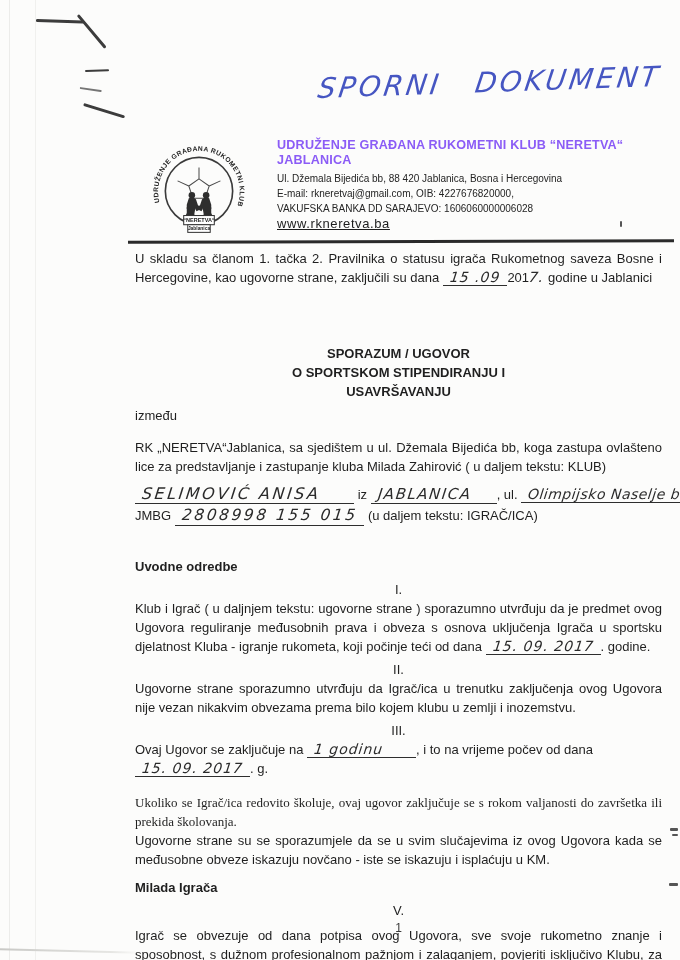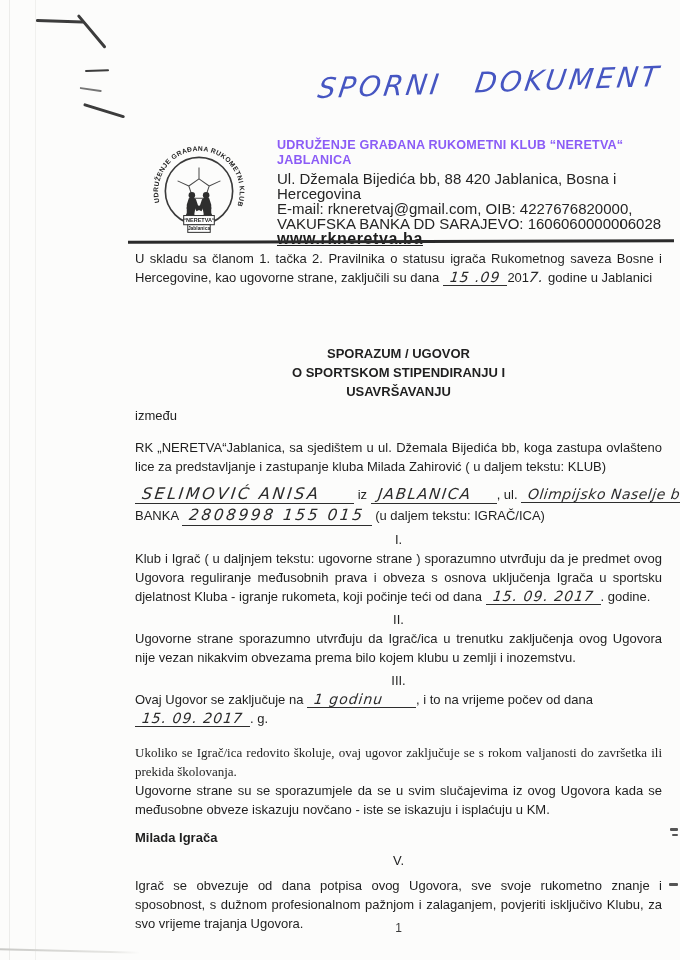--- a/index.html
+++ b/index.html
@@ -26,22 +26,22 @@
   .hw-note{
     position:absolute;left:318px;top:66px;
     font-family:"DejaVu Sans", sans-serif;font-style:italic;
     font-size:28px;color:#4656c2;letter-spacing:3px;word-spacing:22px;
     transform:rotate(-2deg) skewX(-10deg);white-space:nowrap;
   }
   
   .logo{position:absolute;left:148px;top:136px;width:102px;height:104px;}
   .lh{position:absolute;left:277px;top:138px;width:400px;line-height:15px;}
   .lh .org{font-size:12.6px;font-weight:bold;letter-spacing:0.2px;margin-bottom:3px;color:#8b5cf6;}
-  .lh .info{font-size:15px;color:#242424;}
-  .lh .site{font-size:16px;text-decoration:underline;font-weight:bold;letter-spacing:0.6px;color:#1d1d1d;}
+  .lh .info{font-size:10px;color:#242424;}
+  .lh .site{font-size:13px;text-decoration:underline;font-weight:normal;letter-spacing:0.6px;color:#1d1d1d;}
   .lh-rule{position:absolute;left:128px;top:240px;width:546px;height:3px;background:#2a2a2a;transform:rotate(-0.15deg);}
   
   .content{
     position:absolute;left:135px;top:249px;width:527px;
     font-size:13px;line-height:19px;color:#1f1f1f;
   }
   .content p{margin:0;text-align:justify;}
   .center{text-align:center !important;}
   .bold{font-weight:bold;}
   .doc-title{margin-top:57px !important;line-height:19px;}
@@ -154,25 +154,26 @@
     <p class="club-par">RK „NERETVA“Jablanica, sa sjedištem u ul. Džemala Bijedića bb, koga zastupa ovlašteno lice za predstavljanje i zastupanje kluba Milada Zahirović ( u daljem tekstu: KLUB)</p>
 
     <p class="fill-row">
       <span class="blank" style="min-width:205px;"><span class="hw hw-name">SELIMOVIĆ ANISA</span></span>
       <span>iz</span>
       <span class="blank" style="min-width:112px;"><span class="hw hw-city">JABLANICA</span></span><span>, ul.</span>
       <span class="blank"><span class="hw hw-street">Olimpijsko Naselje bb</span></span>
     </p>
 
     <p class="jmbg-row">
-      <span>BANKA</span>
+      <span>JMBG</span>
       <span class="blank" style="min-width:170px;"><span class="hw hw-jmbg">2808998 155 015</span></span>
       <span>(u daljem tekstu: IGRAČ/ICA)</span>
     </p>
 
+    <p class="bold uvodne">Uvodne odredbe</p>
 
     <p class="center sec-num">I.</p>
     <p><span>Klub i Igrač ( u daljnjem tekstu: ugovorne strane ) sporazumno utvrđuju da je predmet ovog Ugovora reguliranje međusobnih prava i obveza s osnova uključenja Igrača u sportsku djelatnost Kluba - igranje rukometa, koji počinje teći od dana</span>
       <span class="blank"><span class="hw hw-date">15. 09. 2017</span></span><span>. godine.</span></p>
 
     <p class="center sec-num">II.</p>
     <p>Ugovorne strane sporazumno utvrđuju da Igrač/ica u trenutku zaključenja ovog Ugovora nije vezan nikakvim obvezama prema bilo kojem klubu u zemlji i inozemstvu.</p>
 
     <p class="center sec-num">III.</p>
     <p style="text-align:left;"><span>Ovaj Ugovor se zaključuje na</span>

